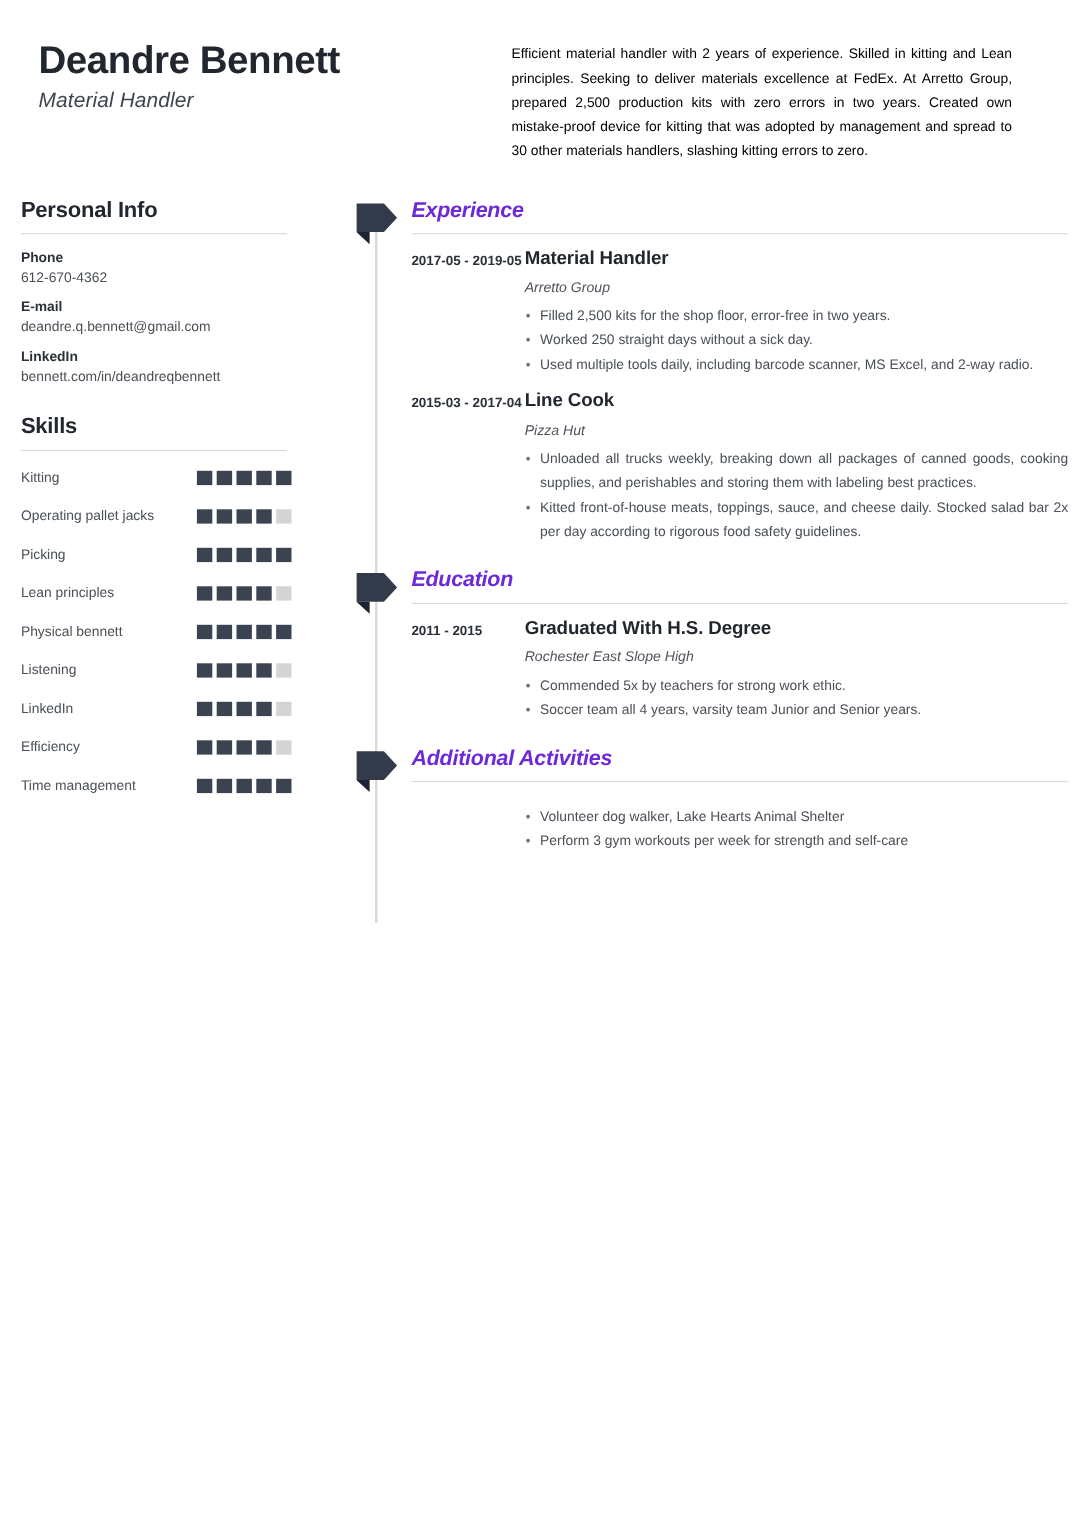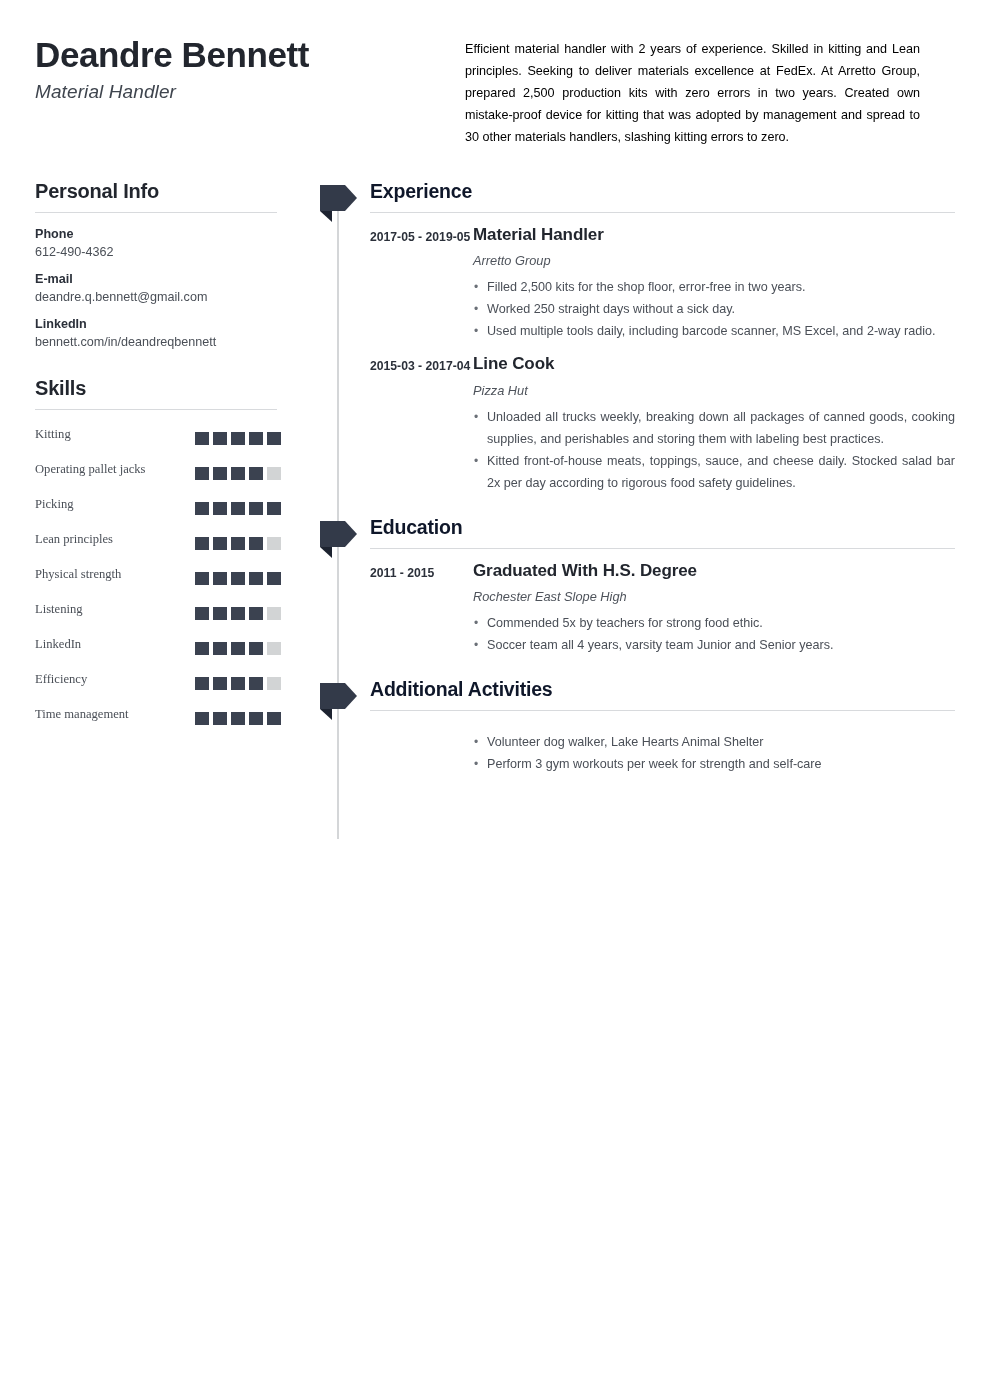--- a/index.html
+++ b/index.html
@@ -36,21 +36,21 @@
   .summary {
     width: 455px;
     font-size: 12.6px;
     line-height: 22px;
     color: #000000;
     text-align: justify;
     padding-top: 8px;
   }
 
   
-  .body-cols { display: flex; padding: 0 35px; margin-top: 32px; }
+  .body-cols { display: flex; padding: 0 19px; margin-top: 32px; gap: 20px; }
   .sidebar { width: 285px; flex: none; }
   .main { flex: 1; position: relative; padding-left: 18px; }
 
   
   .side-heading {
     font-size: 20px;
     font-weight: bold;
     color: #22262e;
     letter-spacing: -0.2px;
   }
@@ -66,24 +66,23 @@
     font-size: 12.6px;
     font-weight: bold;
     color: #2b303a;
     margin-bottom: 4px;
   }
   .info-value { font-size: 12.6px; color: #4a4f57; }
 
   .skills-wrap { margin-top: 28px; }
   .skill-row {
     display: flex;
-    align-items: flex-end;
+    align-items: flex-start;
     margin-bottom: 14px;
     min-height: 18px;
-    font-family: Liberation Serif, serif;
   }
   .skill-name {
     font-size: 12.6px;
     color: #4a4f57;
     width: 160px;
     line-height: 21px;
     padding-right: 6px;
   }
   .skill-dots { display: flex; gap: 4px; padding-top: 4px; }
   .sq { width: 14px; height: 13px; background: #d2d4d5; }
@@ -103,23 +102,24 @@
   .flag {
     position: absolute;
     left: -18px;
     top: 3px;
     width: 37px;
     height: 39px;
   }
   .sec-title {
     font-size: 19.5px;
     font-weight: bold;
-    color: #0f172a;
+    color: #6d28d9;
     padding-left: 32px;
     letter-spacing: -0.2px;
+    font-style: italic;
   }
   .sec-rule {
     height: 1px;
     background: #d8dadd;
     margin: 9px 0 0 32px;
   }
 
   .entry { display: flex; padding-left: 32px; margin-top: 12px; }
   .entry-dates {
     width: 103px;
@@ -180,21 +180,21 @@
   <div class="body-cols">
 
     <div class="sidebar">
 
       <div>
         <div class="side-heading">Personal Info</div>
         <div class="side-rule"></div>
 
         <div class="info-block">
           <div class="info-label">Phone</div>
-          <div class="info-value">612-490-4362</div>
+          <div class="info-value">612-670-4362</div>
         </div>
         <div class="info-block">
           <div class="info-label">E-mail</div>
           <div class="info-value">deandre.q.bennett@gmail.com</div>
         </div>
         <div class="info-block">
           <div class="info-label">LinkedIn</div>
           <div class="info-value">bennett.com/in/deandreqbennett</div>
         </div>
       </div>
@@ -237,21 +237,21 @@
               <div class="skill-name">Lean principles</div>
               <div class="skill-dots">
                 <span class="sq on"></span>
                 <span class="sq on"></span>
                 <span class="sq on"></span>
                 <span class="sq on"></span>
                 <span class="sq"></span>
               </div>
             </div>
             <div class="skill-row">
-              <div class="skill-name">Physical strength</div>
+              <div class="skill-name">Physical bennett</div>
               <div class="skill-dots">
                 <span class="sq on"></span>
                 <span class="sq on"></span>
                 <span class="sq on"></span>
                 <span class="sq on"></span>
                 <span class="sq on"></span>
               </div>
             </div>
             <div class="skill-row">
               <div class="skill-name">Listening</div>
@@ -346,21 +346,21 @@
           <div class="sec-title">Education</div>
           <div class="sec-rule"></div>
         </div>
         <div id="education-entries">
             <div class="entry">
               <div class="entry-dates">2011 - 2015</div>
               <div class="entry-body">
                 <div class="entry-title">Graduated With H.S. Degree</div>
                 <div class="entry-org">Rochester East Slope High</div>
                 <ul class="bullets">
-                  <li>Commended 5x by teachers for strong food ethic.</li>
+                  <li>Commended 5x by teachers for strong work ethic.</li>
                   <li>Soccer team all 4 years, varsity team Junior and Senior years.</li>
                 </ul>
               </div>
             </div>
           </div>
       </div>
 
       <div class="section spaced">
         <div class="section-head">
           <svg class="flag" viewBox="0 0 37 39">

